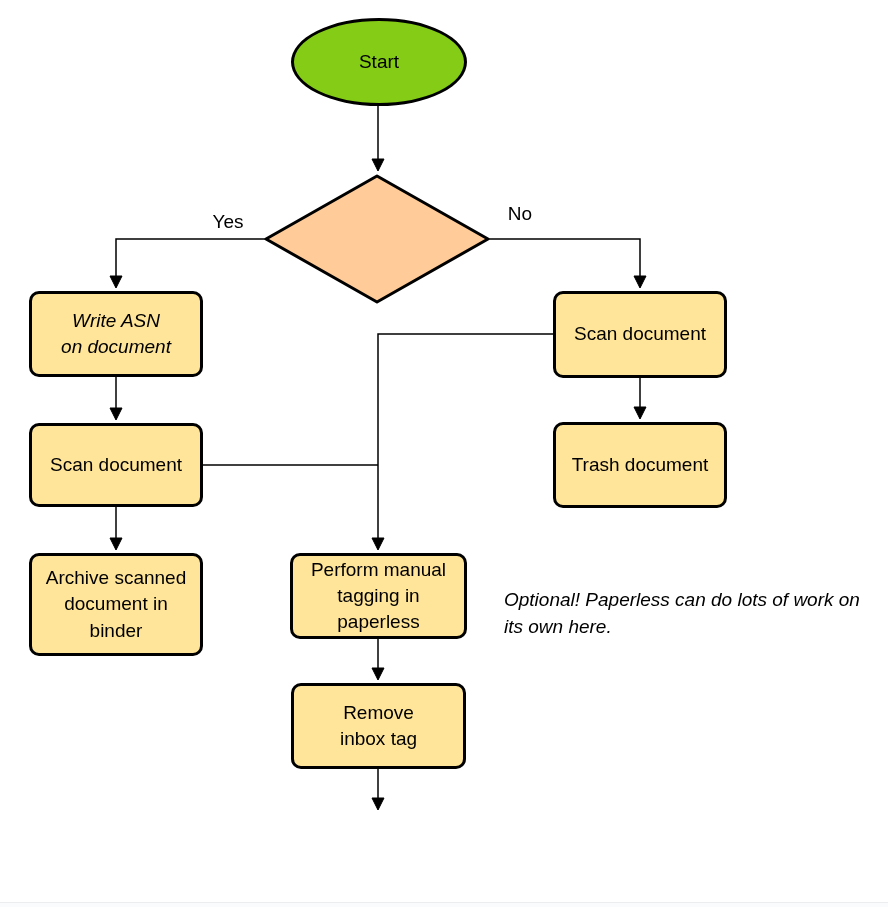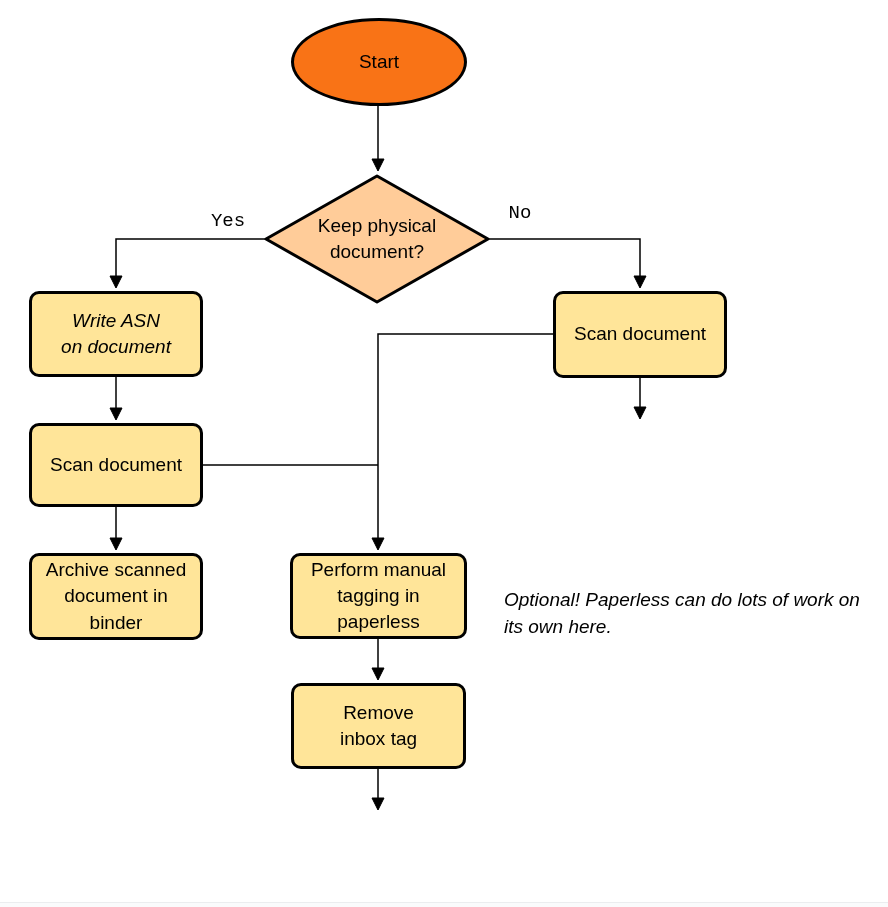--- a/index.html
+++ b/index.html
@@ -27,44 +27,43 @@
     font-size: 19px;
     line-height: 1.38;
     box-sizing: border-box;
   }
   .rect {
     background: #ffe599;
     border: 3px solid #000000;
     border-radius: 10px;
   }
   .ellipse {
-    background: #f97316;
+    background: #84cc16;
     border: 3px solid #000000;
     border-radius: 50%;
   }
   .decision-label {
     background: transparent;
     border: none;
   }
   #n-start    { left: 291px; top: 18px;  width: 176px; height: 88px; }
   #n-write    { left: 29px;  top: 291px; width: 174px; height: 86px; font-style: italic; }
   #n-scanl    { left: 29px;  top: 423px; width: 174px; height: 84px; }
-  #n-archive  { left: 29px;  top: 553px; width: 174px; height: 87px; }
+  #n-archive  { left: 29px;  top: 553px; width: 174px; height: 103px; }
   #n-scanr    { left: 553px; top: 291px; width: 174px; height: 87px; }
   #n-trash    { left: 553px; top: 422px; width: 174px; height: 86px; }
   #n-tagging  { left: 290px; top: 553px; width: 177px; height: 86px; }
   #n-remove   { left: 291px; top: 683px; width: 175px; height: 86px; }
   #n-end      { left: 289px; top: 813px; width: 178px; height: 87px; }
   #n-decision-label { left: 277px; top: 177px; width: 200px; height: 124px; }
   .edge-label {
     position: absolute;
     transform: translateX(-50%);
     font-size: 19px;
     line-height: 1.0;
-    font-family: Liberation Mono, monospace;
   }
   #l-yes { left: 228px; top: 212px; }
   #l-no  { left: 520px; top: 204px; }
   .note {
     position: absolute;
     left: 504px;
     top: 587px;
     width: 402px;
     font-size: 19px;
     font-style: italic;
@@ -100,34 +99,33 @@
     <polyline points="116,507 116,549" fill="none" stroke="#000000" stroke-width="1.5" marker-end="url(#arrow)"></polyline>
     <polyline points="640,378 640,418" fill="none" stroke="#000000" stroke-width="1.5" marker-end="url(#arrow)"></polyline>
     <polyline points="203,465 378,465" fill="none" stroke="#000000" stroke-width="1.5"></polyline>
     <polyline points="553,334 378,334 378,549" fill="none" stroke="#000000" stroke-width="1.5" marker-end="url(#arrow)"></polyline>
     <polyline points="378,639 378,679" fill="none" stroke="#000000" stroke-width="1.5" marker-end="url(#arrow)"></polyline>
     <polyline points="378,769 378,809" fill="none" stroke="#000000" stroke-width="1.5" marker-end="url(#arrow)"></polyline>
   </svg>
 
   <div id="n-start" class="node ellipse">Start</div>
 
-  <div id="n-decision-label" class="node decision-label">Keep physical
-document?</div>
 
   <div id="n-write" class="node rect">Write ASN
 on document</div>
 
   <div id="n-scanl" class="node rect">Scan document</div>
 
   <div id="n-archive" class="node rect">Archive scanned
 document in
 binder</div>
 
   <div id="n-scanr" class="node rect">Scan document</div>
 
+  <div id="n-trash" class="node rect">Trash document</div>
 
   <div id="n-remove" class="node rect">Remove
 inbox tag</div>
 
   <div id="n-tagging" class="node rect">Perform manual
 tagging in
 paperless</div>
 
 
   <div id="l-yes" class="edge-label">Yes</div>

